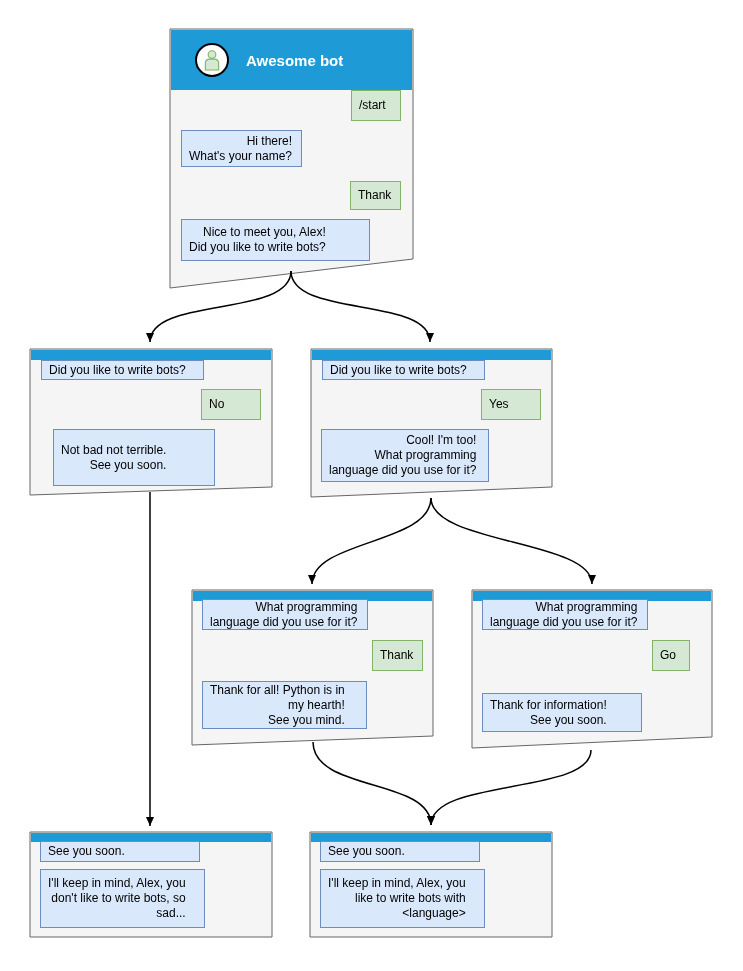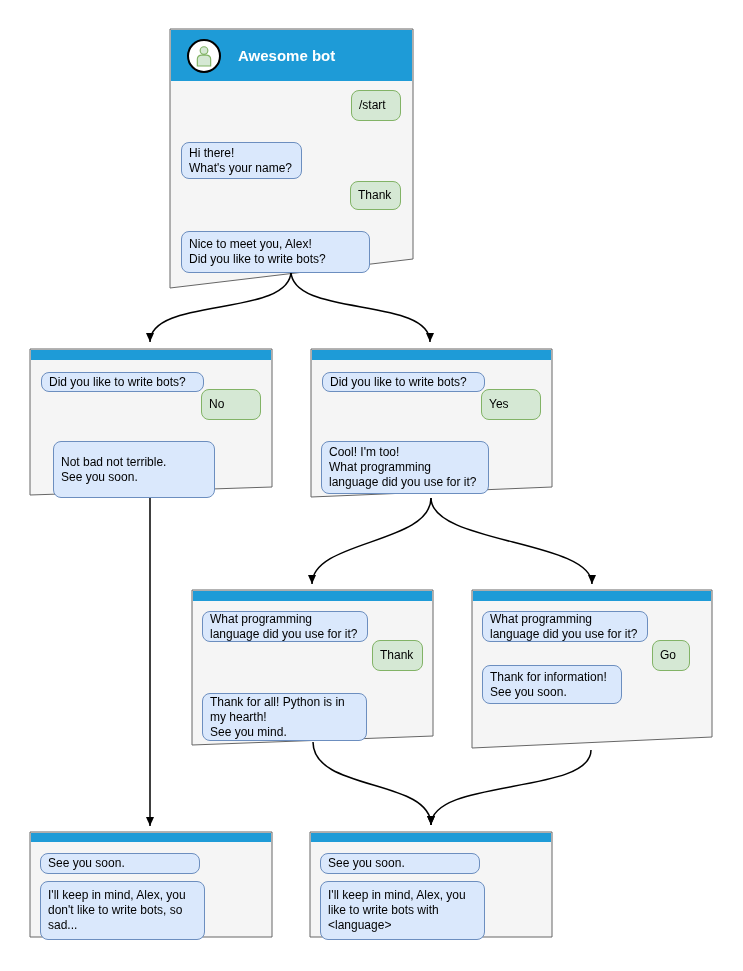--- a/index.html
+++ b/index.html
@@ -10,46 +10,45 @@
   }
   .underlay { position:absolute; left:0; top:0; }
   .win { fill:var(--window_fill,#f5f5f5); stroke:var(--window_border,#666666); stroke-width:1; }
   .conn { fill:none; stroke:var(--connector,#000000); stroke-width:1.5; }
   .arrhead { fill:var(--connector,#000000); }
 
   .bar {
     position:absolute; background:var(--header_blue,#1e9bd7);
   }
   .hdr-main {
-    position:absolute; left:171px; top:30px; width:241px; height:51px;
+    position:absolute; left:171px; top:30px; width:241px; height:60px;
     background:var(--header_blue,#1e9bd7);
-    display:flex; align-items:center; padding-left:16px; box-sizing:border-box;
+    display:flex; align-items:center; padding-left:24px; box-sizing:border-box;
   }
   .avatar {
     width:34px; height:34px; border-radius:50%;
     background:#ffffff; border:2px solid #000;
     display:flex; align-items:center; justify-content:center;
     box-sizing:border-box; flex:0 0 auto;
   }
   .hdr-title {
     color:var(--header_title_text,#ffffff);
     font-size:15px; font-weight:bold; margin-left:17px;
     white-space:nowrap;
   }
   .bubble {
     position:absolute; box-sizing:border-box;
-    border-radius:8px; padding:8px 7px;
+    border-radius:0; padding:8px 7px;
     font-size:12px; line-height:15px;
     display:flex; align-items:center;
-    white-space:pre; overflow:visible;
+    white-space:pre; overflow:visible;text-align:right;
   }
   .bubble.bot {
     background:var(--bot_bubble_fill,#dae8fc);
     border:1px solid var(--bot_bubble_border,#6c8ebf);
-    margin-top:12px;
   }
   .bubble.user {
     background:var(--user_bubble_fill,#d5e8d4);
     border:1px solid var(--user_bubble_border,#82b366);
   }
   .person-icon { display:block; }
 </style>
 </head>
 <body>
 
@@ -117,21 +116,21 @@
   <div class="bubble bot" style="left:202px;top:599px;width:166px;height:31px">What programming
 language did you use for it?</div>
   <div class="bubble user" style="left:372px;top:640px;width:51px;height:31px">Thank</div>
   <div class="bubble bot" style="left:202px;top:681px;width:165px;height:48px">Thank for all! Python is in
 my hearth!
 See you mind.</div>
 
   <div class="bubble bot" style="left:482px;top:599px;width:166px;height:31px">What programming
 language did you use for it?</div>
   <div class="bubble user" style="left:652px;top:640px;width:38px;height:31px">Go</div>
-  <div class="bubble bot" style="left:482px;top:653px;width:140px;height:39px">Thank for information!
+  <div class="bubble bot" style="left:482px;top:693px;width:160px;height:39px">Thank for information!
 See you soon.</div>
 
   <div class="bubble bot" style="left:40px;top:841px;width:160px;height:21px">See you soon.</div>
   <div class="bubble bot" style="left:40px;top:869px;width:165px;height:59px">I'll keep in mind, Alex, you
 don't like to write bots, so
 sad...</div>
 
   <div class="bubble bot" style="left:320px;top:841px;width:160px;height:21px">See you soon.</div>
   <div class="bubble bot" style="left:320px;top:869px;width:165px;height:59px">I'll keep in mind, Alex, you
 like to write bots with

